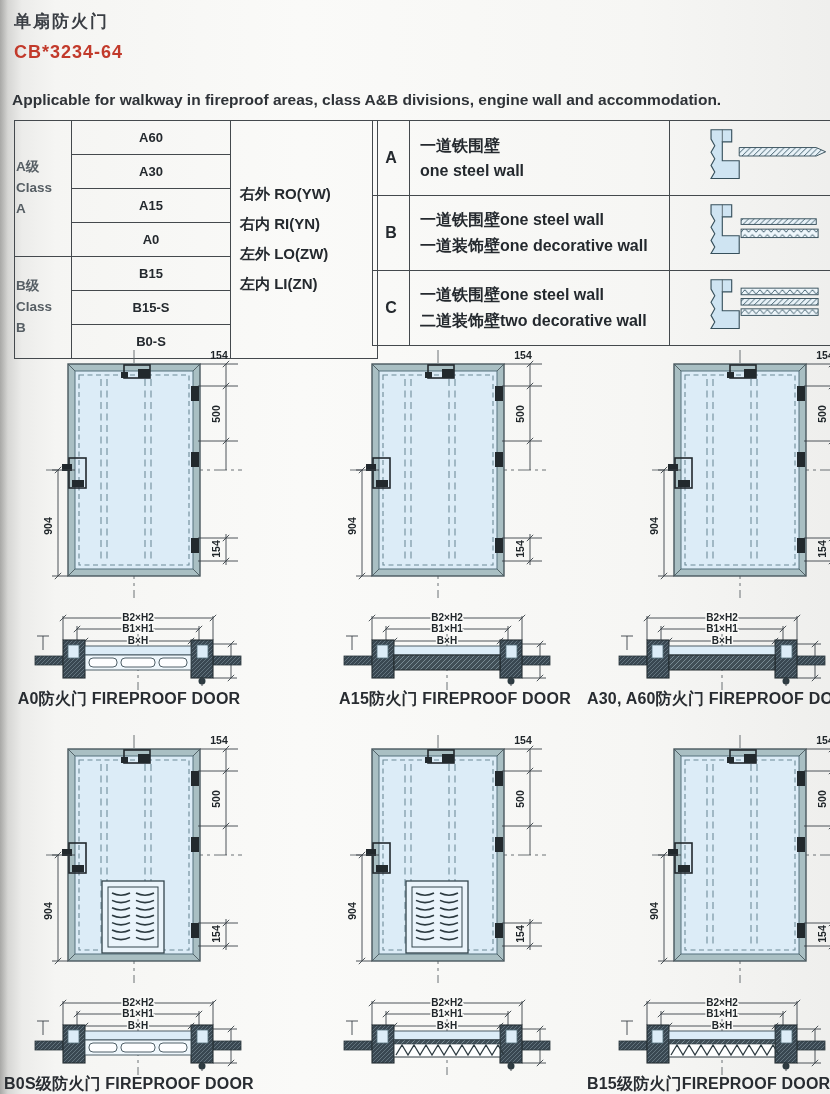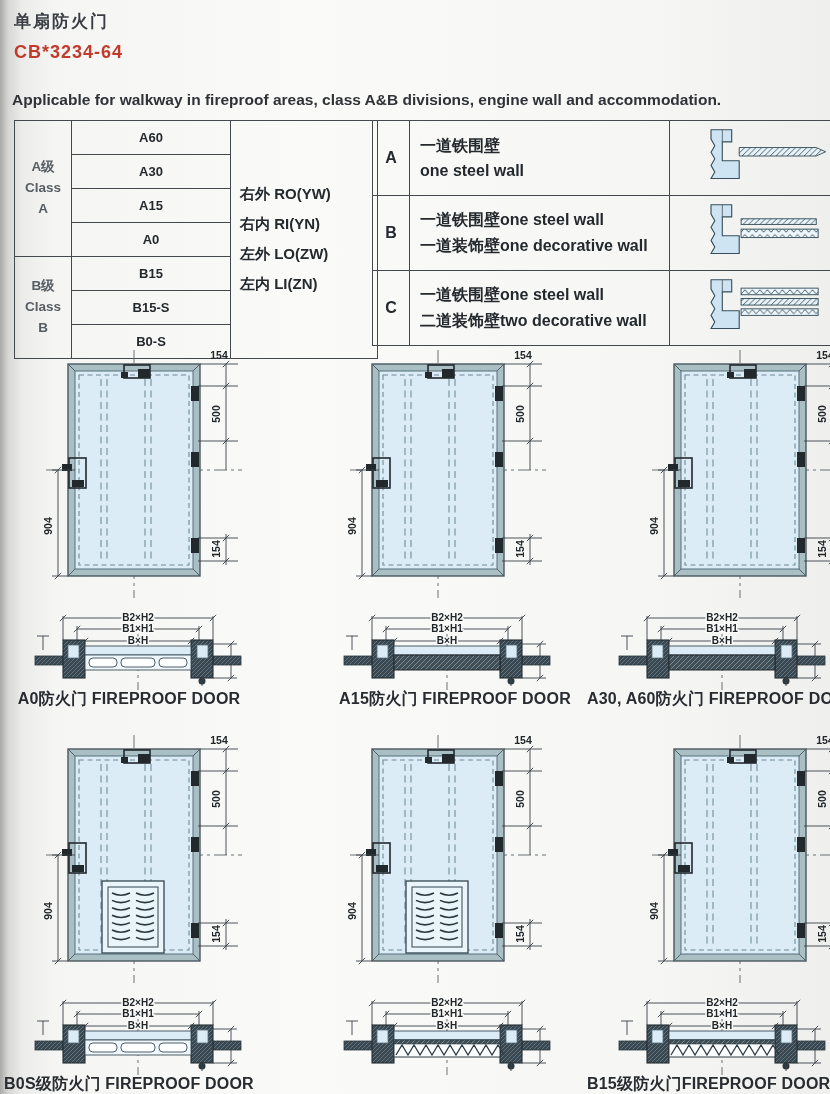--- a/index.html
+++ b/index.html
@@ -10,21 +10,21 @@
   }
   .abs{position:absolute;}
   .hdr-zh{left:14px;top:10px;font-size:17px;font-weight:700;color:#3a3e44;letter-spacing:2px;text-align:right;}
   .hdr-en{left:150px;top:8px;font-size:20px;font-weight:700;color:#2c3036;letter-spacing:1px;}
   .hdr-std{left:14px;top:42px;font-size:18px;font-weight:700;letter-spacing:1px;}
   .hdr-dzh{left:14px;top:69px;font-size:15px;font-weight:600;color:#34383d;letter-spacing:1px;}
   .hdr-den{left:12px;top:91px;font-size:15.5px;font-weight:600;color:#2f3338;}
   table{border-collapse:collapse;}
   .ctab{position:absolute;left:14px;top:120px;width:346px;height:220px;table-layout:fixed;}
   .ctab td{border:1.6px solid #44494d;}
-  .glab{width:54px;text-align:center;font-size:13.5px;font-weight:600;color:#565e64;line-height:1.55;}
+  .glab{width:54px;text-align:left;font-size:13.5px;font-weight:600;color:#565e64;line-height:1.55;}
   .model{width:156px;text-align:center;font-size:13px;font-weight:700;color:#24292e;height:31px;}
   .orient{width:136px;font-size:15px;font-weight:700;color:#24292e;padding-left:9px;}
   .orient div{margin:11px 0;white-space:nowrap;}
   .wtab{position:absolute;left:372px;top:120px;width:456px;height:218px;table-layout:fixed;}
   .wtab td{border:1.6px solid #44494d;height:72px;}
   .wkey{width:34px;text-align:center;font-weight:700;font-size:16px;color:#24292e;}
   .wdesc{width:248px;padding-left:10px;font-size:16px;font-weight:700;color:#24292e;}
   .wdesc div{margin:5px 0;white-space:nowrap;}
   .wfig{width:174px;text-align:center;}
   .fig{position:absolute;width:290px;height:364px;}

